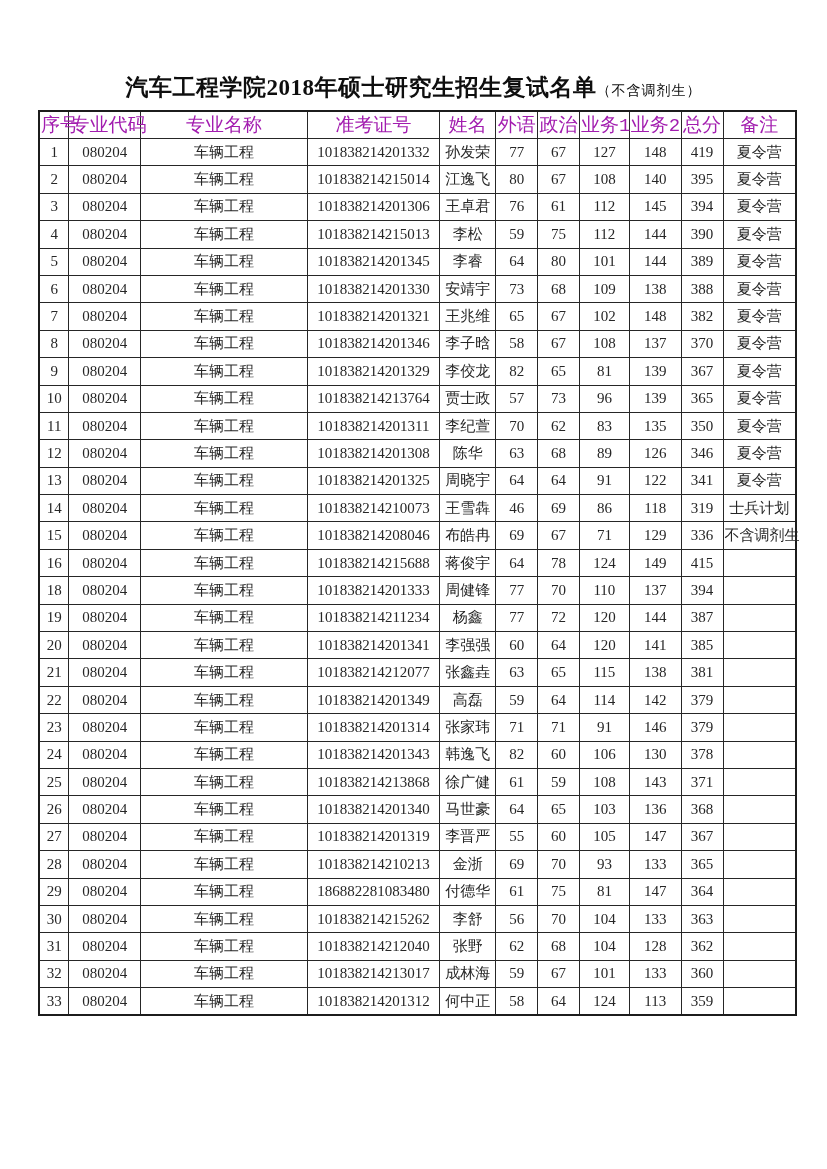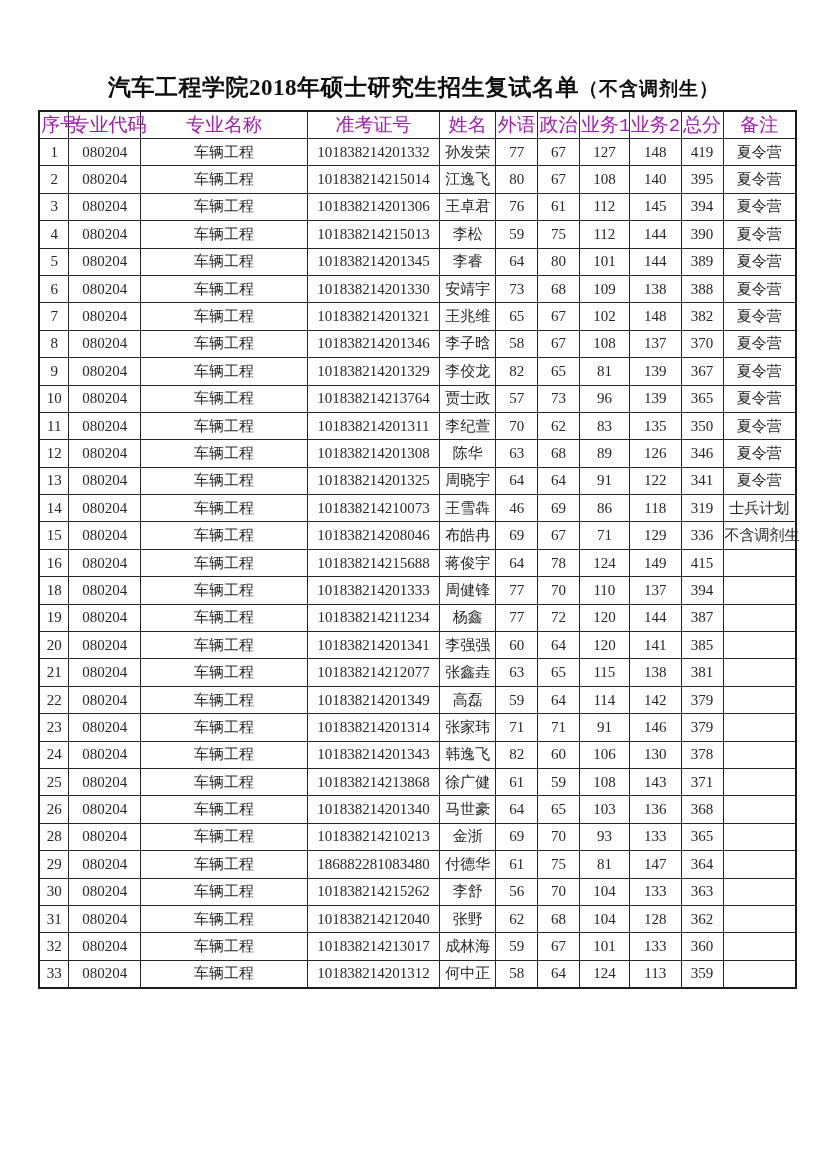--- a/index.html
+++ b/index.html
@@ -17,22 +17,22 @@
     text-align: center;
     white-space: nowrap;
     color: #0e0e0e;
   }
   .title-main {
     font-size: 23px;
     font-weight: bold;
     letter-spacing: 0.5px;
   }
   .title-suffix {
-    font-size: 19px;
-    font-weight: bold;
+    font-size: 14px;
+    font-weight: normal;
     letter-spacing: 1px;
   }
   table.roster {
     border-collapse: collapse;
     table-layout: fixed;
     width: 759px;
     margin: 7px 0 0 38px;
     border: 2px solid #1c1c1c;
   }
   .roster th, .roster td {
@@ -417,20 +417,33 @@
           <td>101838214201340</td>
           <td>马世豪</td>
           <td>64</td>
           <td>65</td>
           <td>103</td>
           <td>136</td>
           <td>368</td>
           <td></td>
         </tr>
         <tr>
+          <td>27</td>
+          <td>080204</td>
+          <td>车辆工程</td>
+          <td>101838214201319</td>
+          <td>李晋严</td>
+          <td>55</td>
+          <td>60</td>
+          <td>105</td>
+          <td>147</td>
+          <td>367</td>
+          <td></td>
+        </tr>
+        <tr>
           <td>28</td>
           <td>080204</td>
           <td>车辆工程</td>
           <td>101838214210213</td>
           <td>金浙</td>
           <td>69</td>
           <td>70</td>
           <td>93</td>
           <td>133</td>
           <td>365</td>

